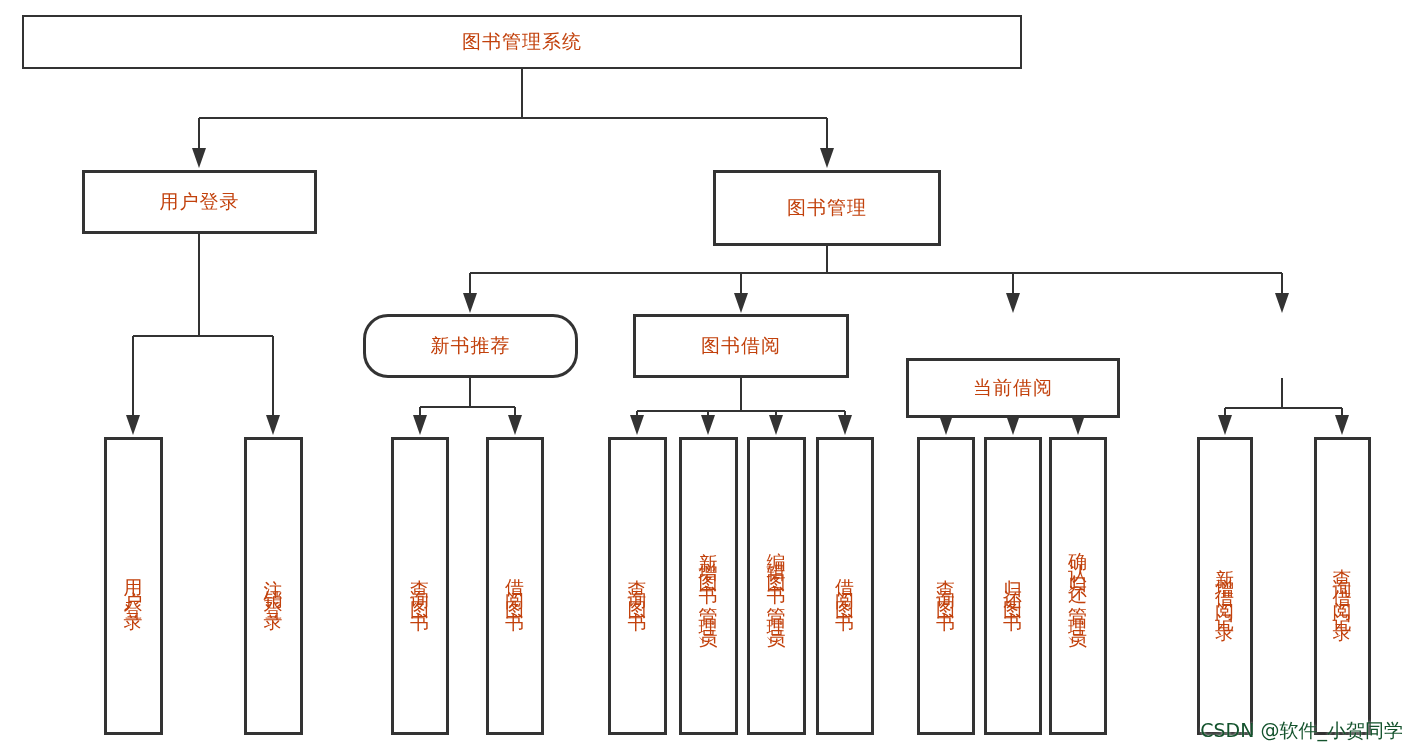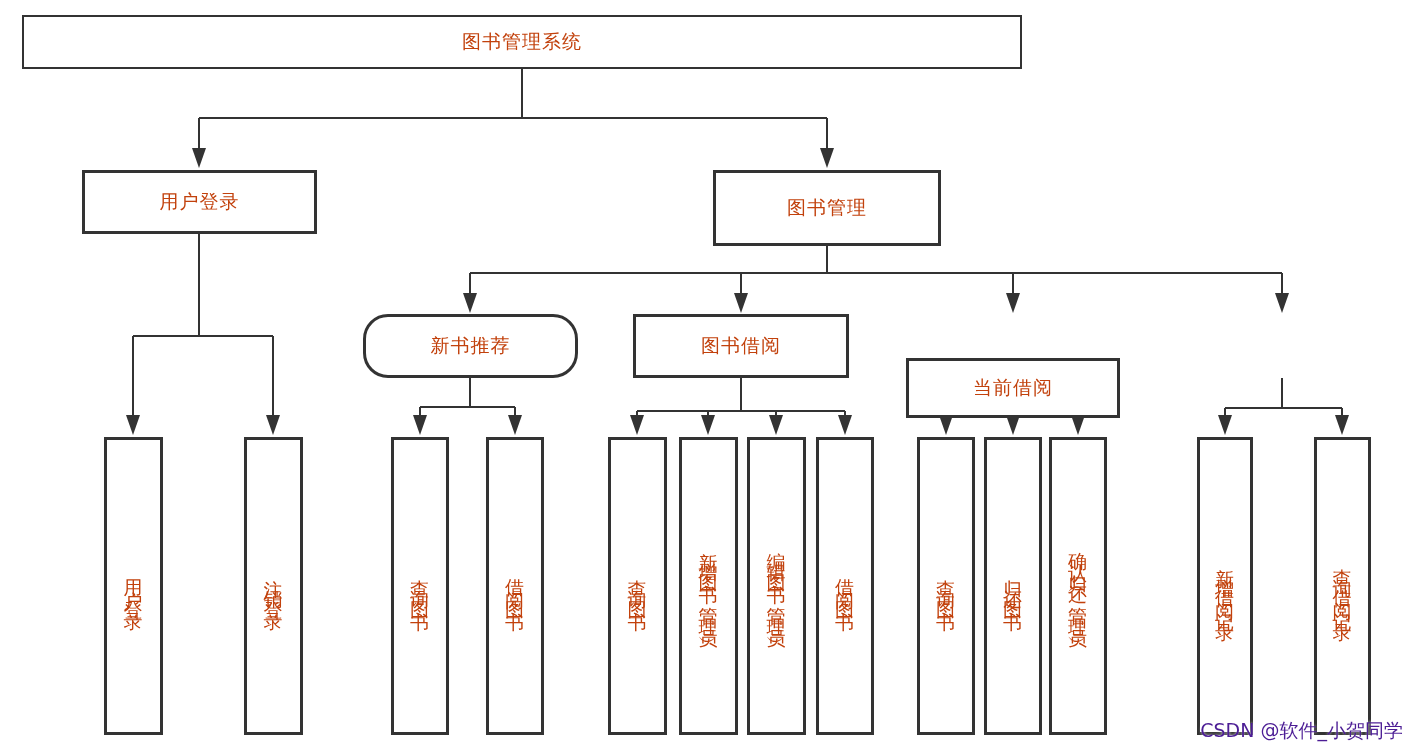--- a/index.html
+++ b/index.html
@@ -41,21 +41,21 @@
     writing-mode: vertical-rl;
     text-orientation: mixed;
     letter-spacing: 11px;
     line-height: 1;
   }
   .watermark {
     position: absolute;
     right: 2px;
     bottom: 3px;
     font-size: 19px;
-    color: #4c1d95;
+    color: #14532d;
     text-shadow: 0 0 3px rgba(255,255,255,0.9);
     white-space: nowrap;
     text-align: right;
   }
 </style>
 </head>
 <body>
 
 <div class="canvas">
 

